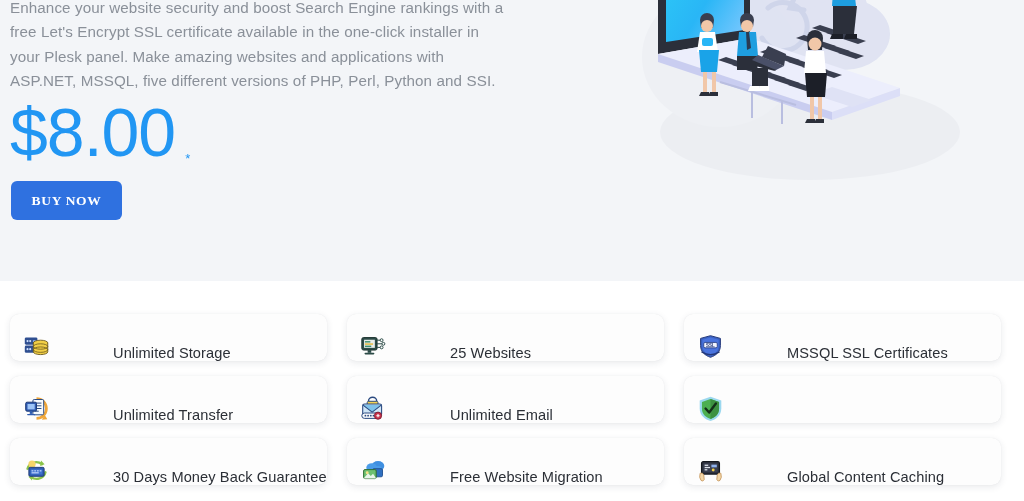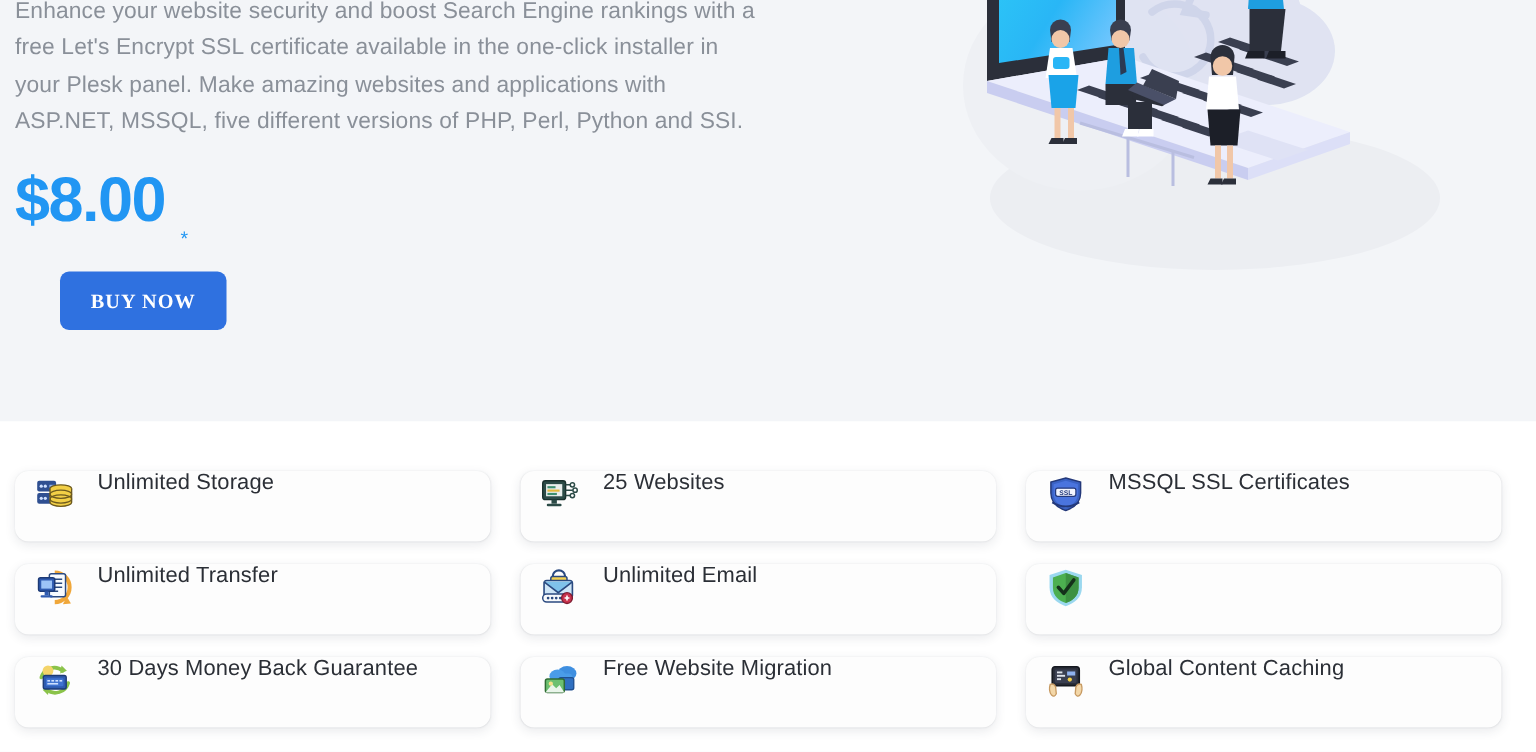--- a/index.html
+++ b/index.html
@@ -25,24 +25,24 @@
     line-height:24.4px;
     color:#8a9099;
     letter-spacing:.1px;
     font-weight:400;
   }
   .price-row {
     position:absolute; left:10px; top:105px;
     display:flex; align-items:flex-end;
   }
   .price-amount {
-    font-size:42px;
+    font-size:68px;
     line-height:55px;
     color:#2196f3;
-    font-weight:700;
+    font-weight:400;
     letter-spacing:-1px;
   }
   .price-period {
     font-size:23px;
     line-height:30px;
     color:#16181c;
     font-weight:400;
     margin-left:6px;
     position:relative;
     letter-spacing:-.2px;
@@ -55,21 +55,21 @@
     position:absolute; left:11px; top:181px;
     width:111px; height:39px;
     background:#2f71e0;
     border:none; border-radius:6px;
     color:#ffffff;
     font-family:"Liberation Serif", serif;
     font-weight:bold;
     font-size:13.5px;
     letter-spacing:.7px;
     cursor:pointer;
-    display:flex; align-items:center; justify-content:center;margin-left:29px;
+    display:flex; align-items:center; justify-content:center;
   }
 
   
   .illus { position:absolute; left:600px; top:-58px; width:430px; height:250px; }
 
   
   .features {
     position:absolute; left:0; top:281px; width:1024px; height:220px;
     background:#ffffff;
   }
@@ -79,23 +79,24 @@
     display:grid;
     grid-template-columns: 317px 317px 317px;
     column-gap:20px;
     row-gap:15px;
   }
   .feat-card {
     height:47px;
     background:#fdfdfd;
     border-radius:9px;
     box-shadow:0 2px 7px rgba(35,45,70,.10), 0 0 1px rgba(35,45,70,.10);
-    display:flex; align-items:flex-start;
+    display:flex; align-items:flex-end;
     padding-left:11px;
     cursor:pointer;
+    gap:48px;
   }
   .feat-ico {
     width:30px; height:30px;
     flex:0 0 30px;
     display:flex; align-items:center; justify-content:center;
   }
   .feat-label {
     margin-left:14px;
     font-size:14.6px;
     color:#2b2f36;

